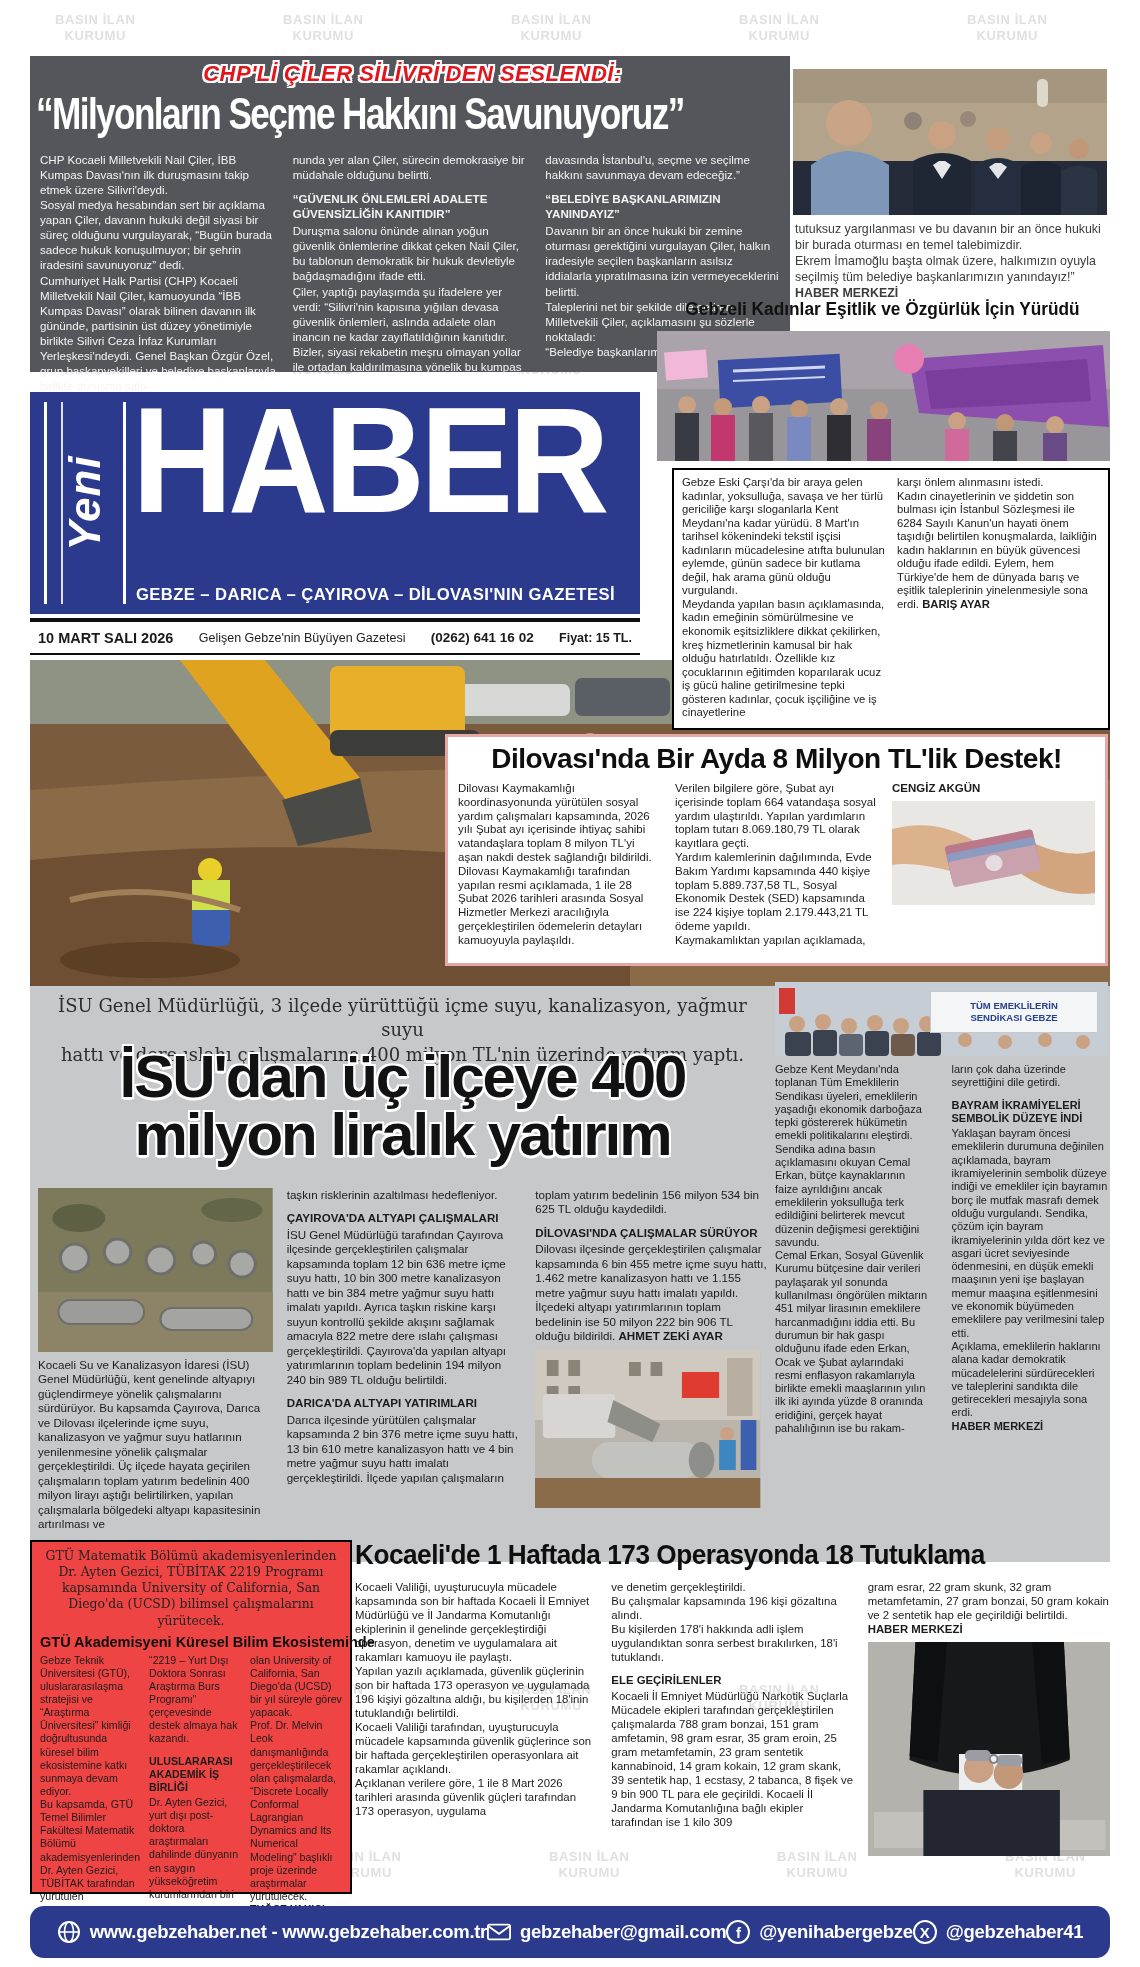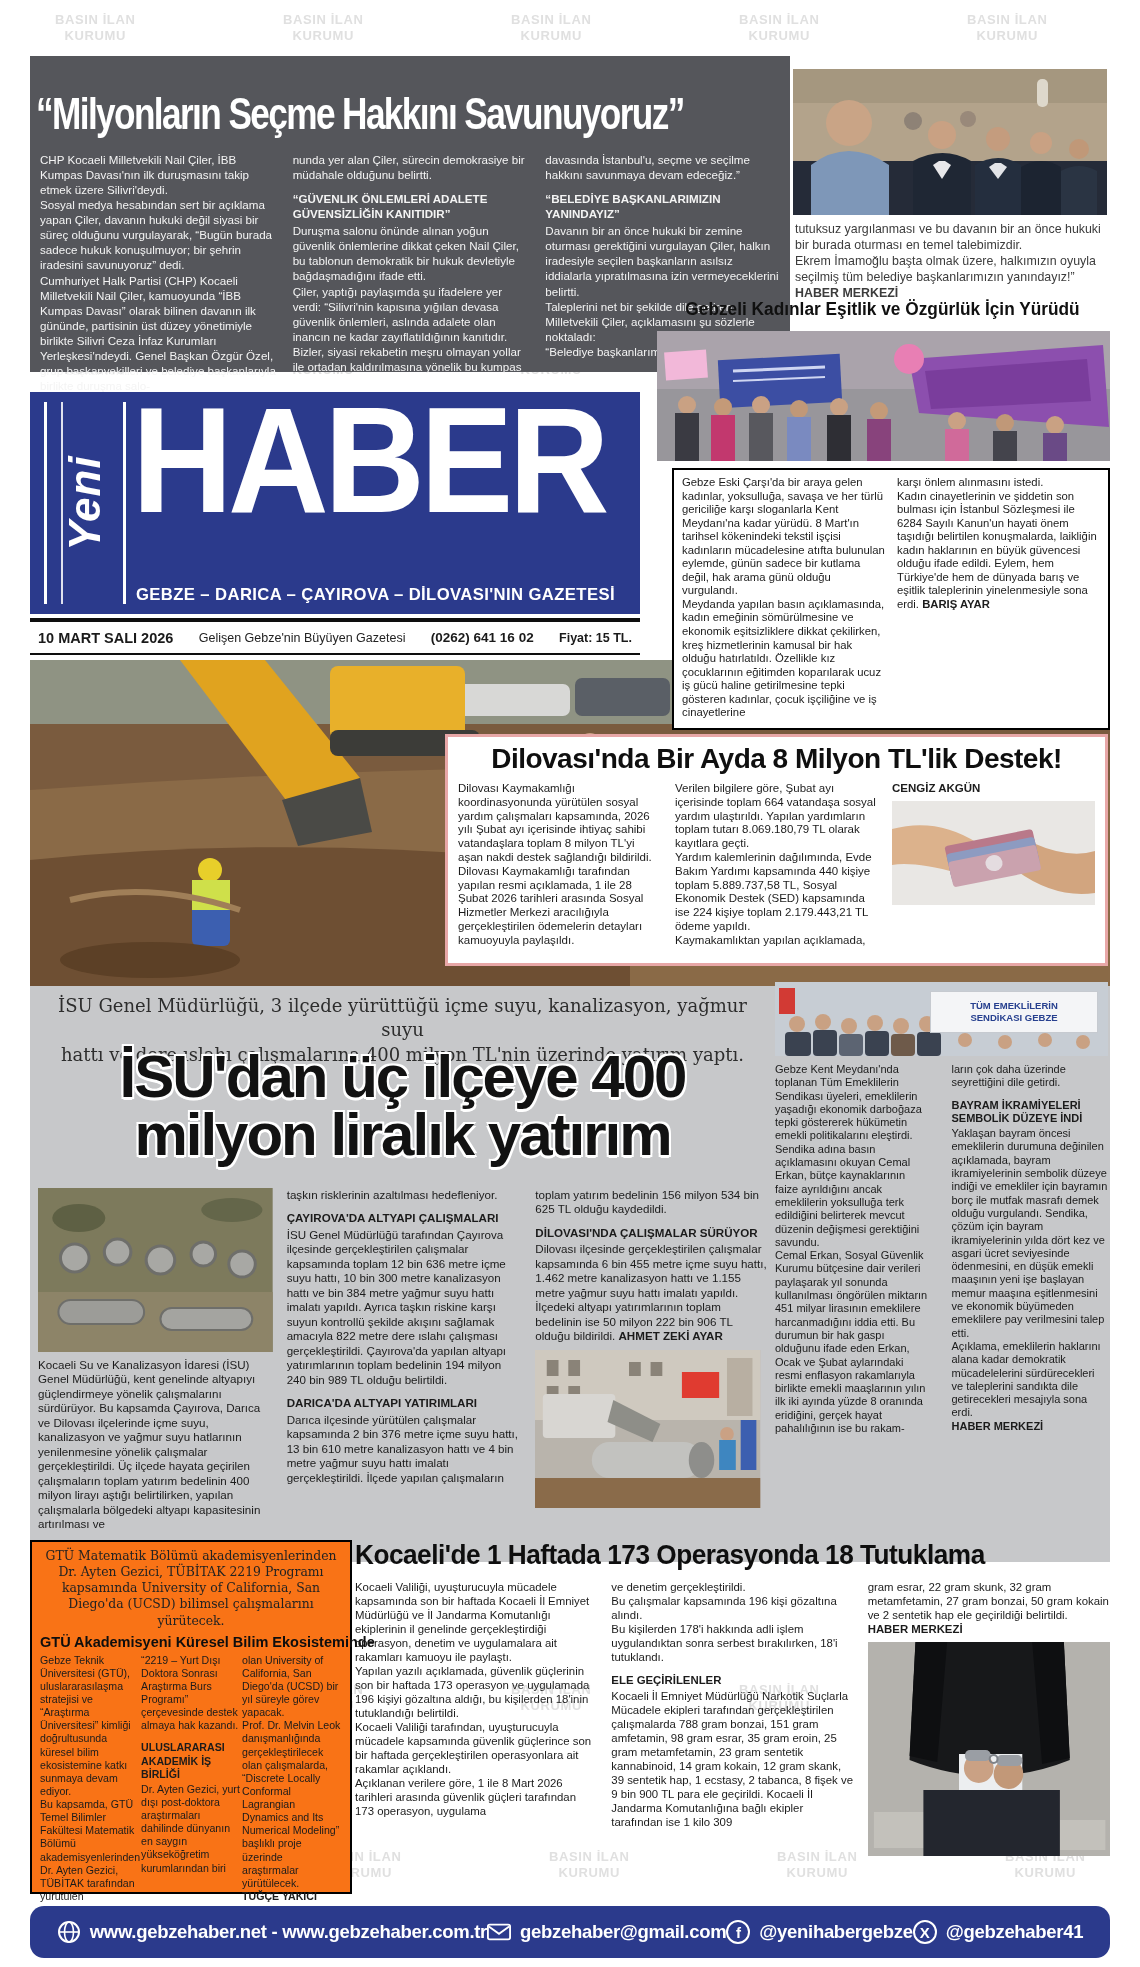--- a/index.html
+++ b/index.html
@@ -94,41 +94,42 @@
 
   
   .kocaeli{left:355px;top:1540px;width:755px;}
   .koc-headline{font-size:27px;font-weight:800;letter-spacing:-.5px;white-space:nowrap;color:#0e0e0e;
            transform:scaleX(.97);transform-origin:left top;}
   .koc-cols{display:flex;gap:14px;margin-top:9px;font-size:11.4px;line-height:1.23;color:#1b1b1b;}
   .koc-cols .col{flex:1;}
   .photo-cuffs{width:100%;height:214px;margin-top:6px;}
 
   
-  .gtu{left:30px;top:1540px;width:322px;height:354px;background:#f97316;border:2px solid #000;
+  .gtu{left:30px;top:1540px;width:322px;height:354px;background:#ef4444;border:2px solid #000;
            box-sizing:border-box;padding:6px 8px;}
   .gtu-kicker{font-family:"DejaVu Serif",serif;font-size:12.4px;text-align:center;line-height:1.3;color:#222;}
   .gtu-headline{font-size:14.5px;font-weight:800;margin:5px 0 4px 0;text-align:left;white-space:nowrap;color:#0e0e0e;}
-  .gtu-cols{display:flex;gap:1px;font-size:10.6px;line-height:1.24;color:#1b1b1b;}
+  .gtu-cols{display:flex;gap:9px;font-size:10.6px;line-height:1.24;color:#1b1b1b;}
   .gtu-cols .col{flex:1;}
 
   
   .footer{left:30px;top:1906px;width:1080px;height:52px;background:#2b3a8c;border-radius:14px;
            display:flex;align-items:center;justify-content:center;padding:0 26px;box-sizing:border-box;}
   .f-item{display:flex;align-items:center;gap:9px;color:#fff;font-weight:800;font-size:18.5px;letter-spacing:-.3px;}
   .f-ic{display:inline-flex;width:24px;height:24px;}
   .f-circle{display:inline-flex;align-items:center;justify-content:center;width:24px;height:24px;
            border:2px solid #fff;border-radius:50%;font-size:15px;font-weight:bold;color:#fff;box-sizing:border-box;}
 </style>
 </head>
 <body>
 
 <div id="page">
 
   <div class="sec top-article">
+    <div class="kicker">CHP'Lİ ÇİLER SİLİVRİ'DEN SESLENDİ:</div>
     <div class="top-headline">“Milyonların Seçme Hakkını Savunuyoruz”</div>
     <div class="top-cols">
       <div class="col ml">CHP Kocaeli Milletvekili Nail Çiler, İBB Kumpas Davası'nın ilk duruşmasını takip etmek üzere Silivri'deydi.
 Sosyal medya hesabından sert bir açıklama yapan Çiler, davanın hukuki değil siyasi bir süreç olduğunu vurgulayarak, “Bugün burada sadece hukuk konuşulmuyor; bir şehrin iradesini savunuyoruz” dedi.
 Cumhuriyet Halk Partisi (CHP) Kocaeli Milletvekili Nail Çiler, kamuoyunda “İBB Kumpas Davası” olarak bilinen davanın ilk gününde, partisinin üst düzey yönetimiyle birlikte Silivri Ceza İnfaz Kurumları Yerleşkesi'ndeydi. Genel Başkan Özgür Özel, grup başkanvekilleri ve belediye başkanlarıyla birlikte duruşma salo-</div>
       <div class="col">
         <div class="ml">nunda yer alan Çiler, sürecin demokrasiye bir müdahale olduğunu belirtti.</div>
         <div class="news-sub ml">“GÜVENLIK ÖNLEMLERİ ADALETE GÜVENSİZLİĞİN KANITIDIR”</div>
         <div class="ml">Duruşma salonu önünde alınan yoğun güvenlik önlemlerine dikkat çeken Nail Çiler, bu tablonun demokratik bir hukuk devletiyle bağdaşmadığını ifade etti.
 Çiler, yaptığı paylaşımda şu ifadelere yer verdi: “Silivri'nin kapısına yığılan devasa güvenlik önlemleri, aslında adalete olan inancın ne kadar zayıflatıldığının kanıtıdır.

